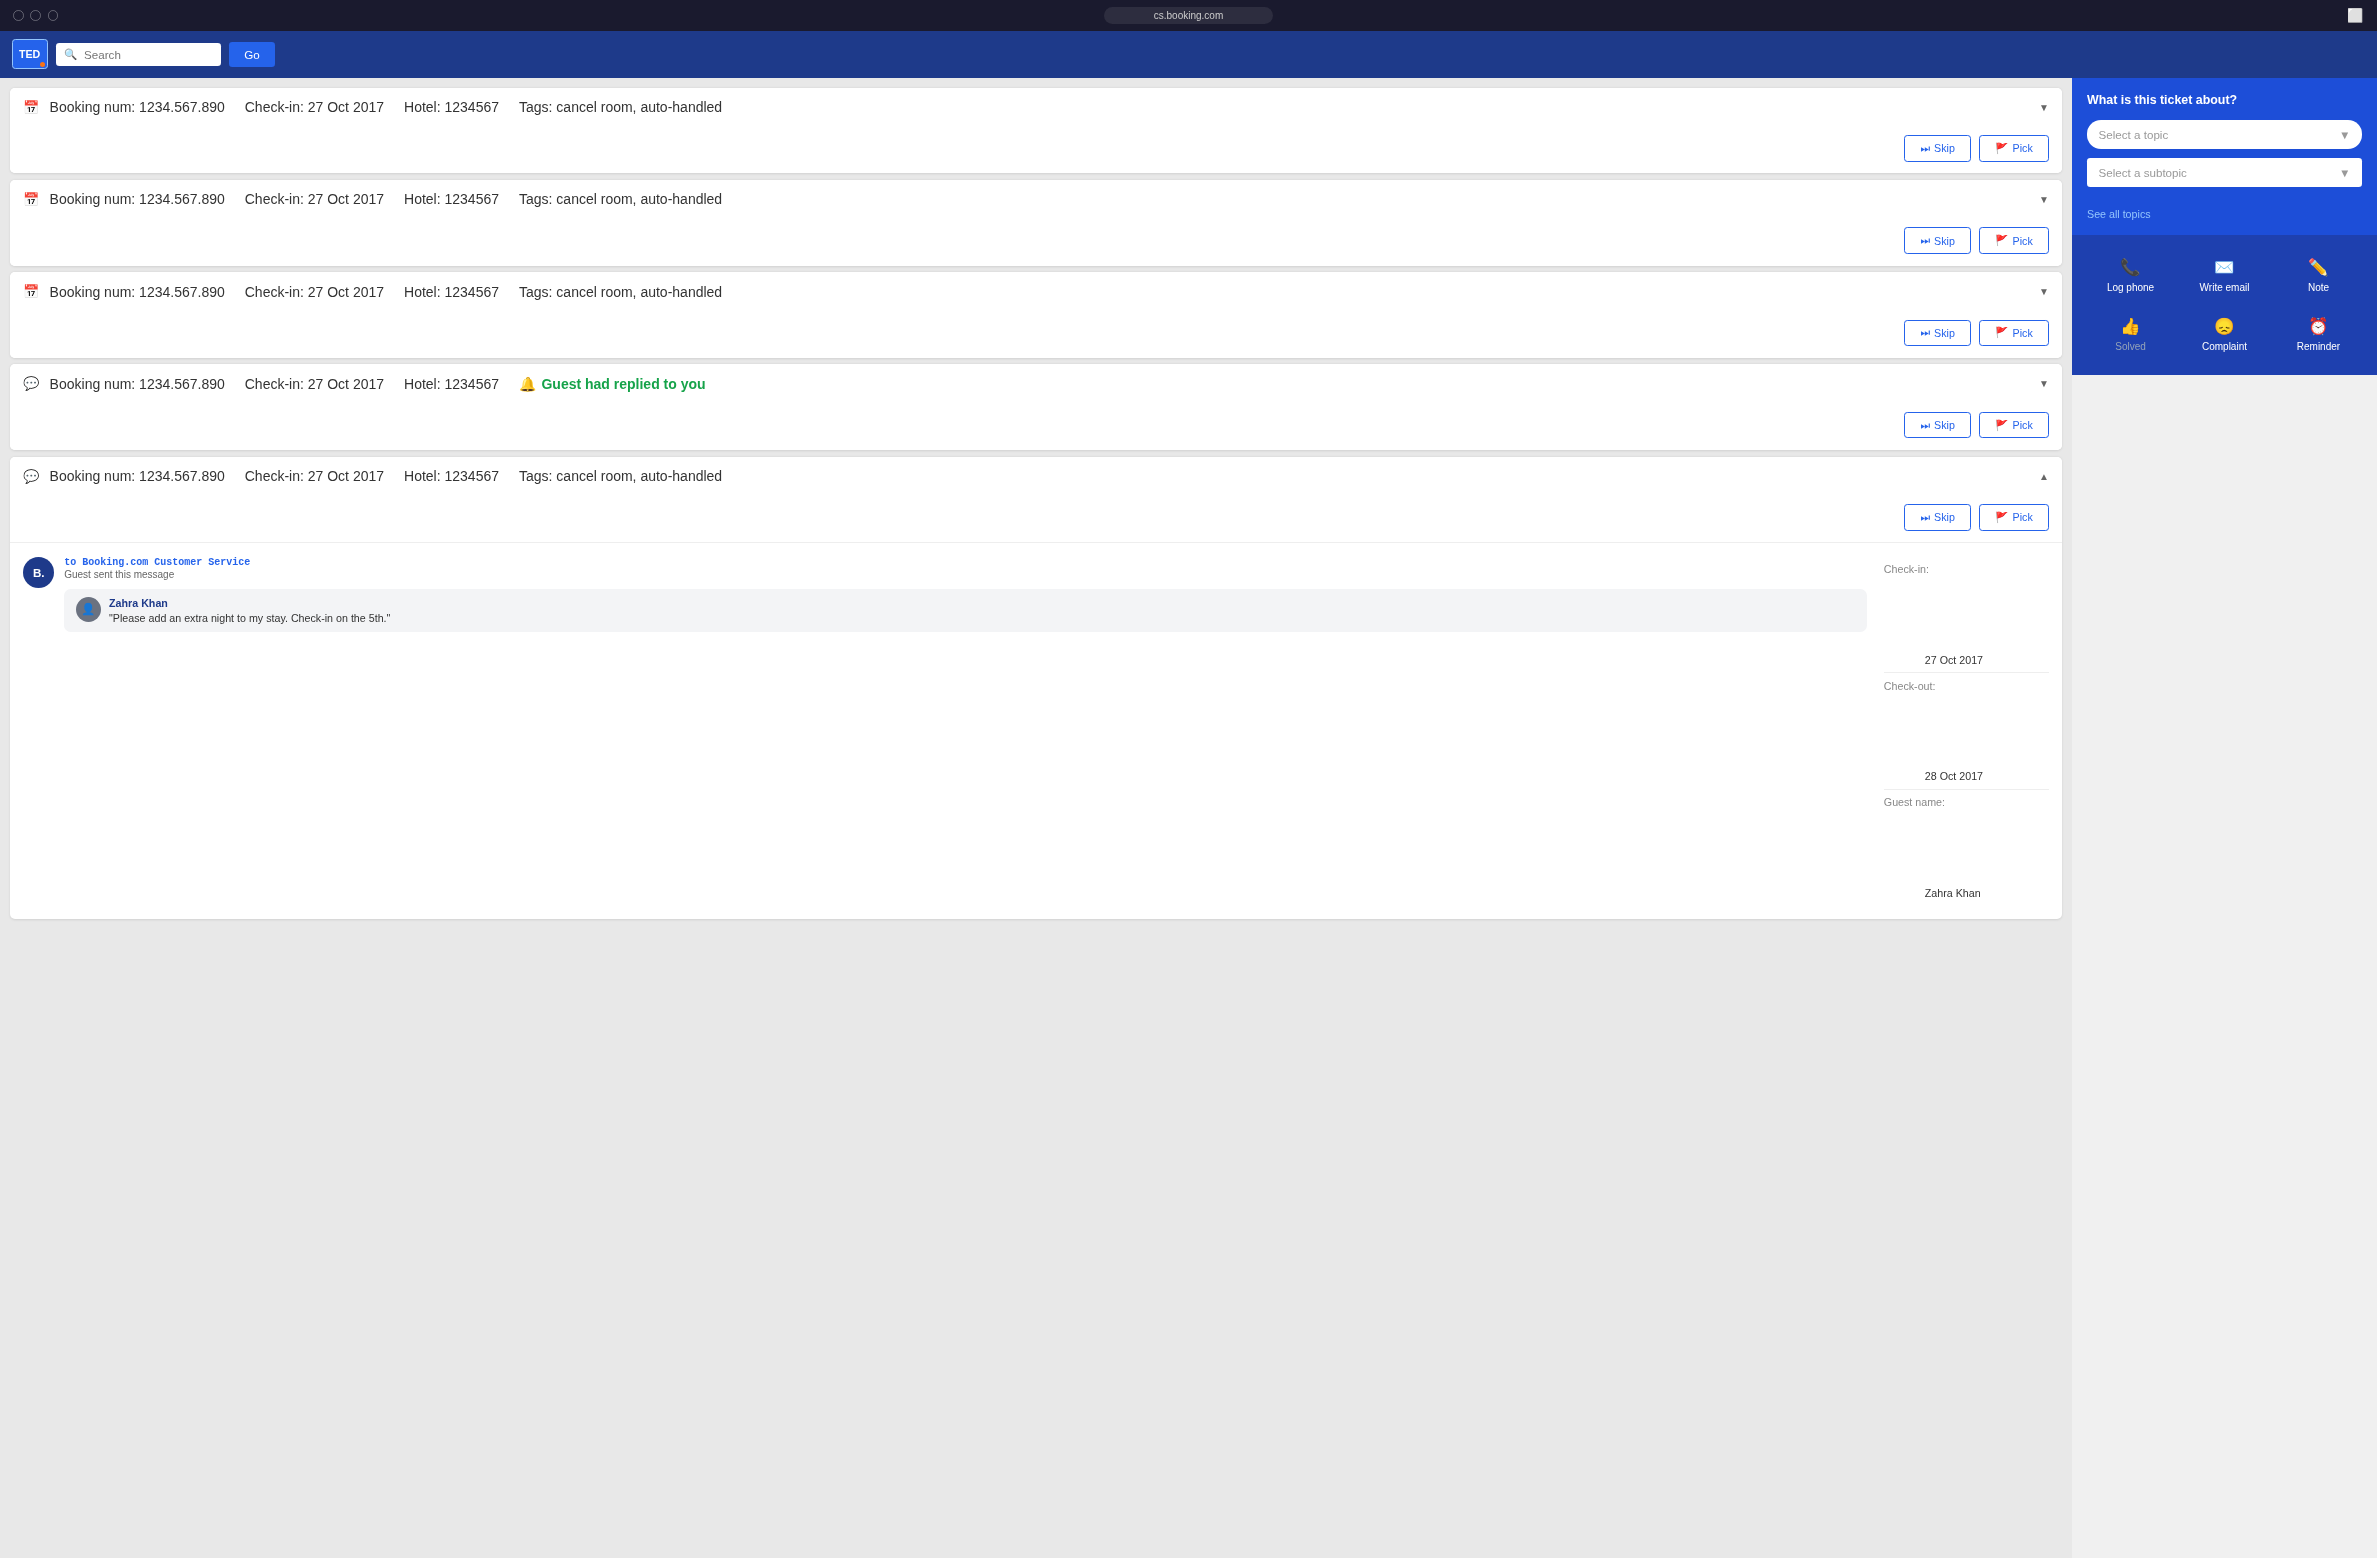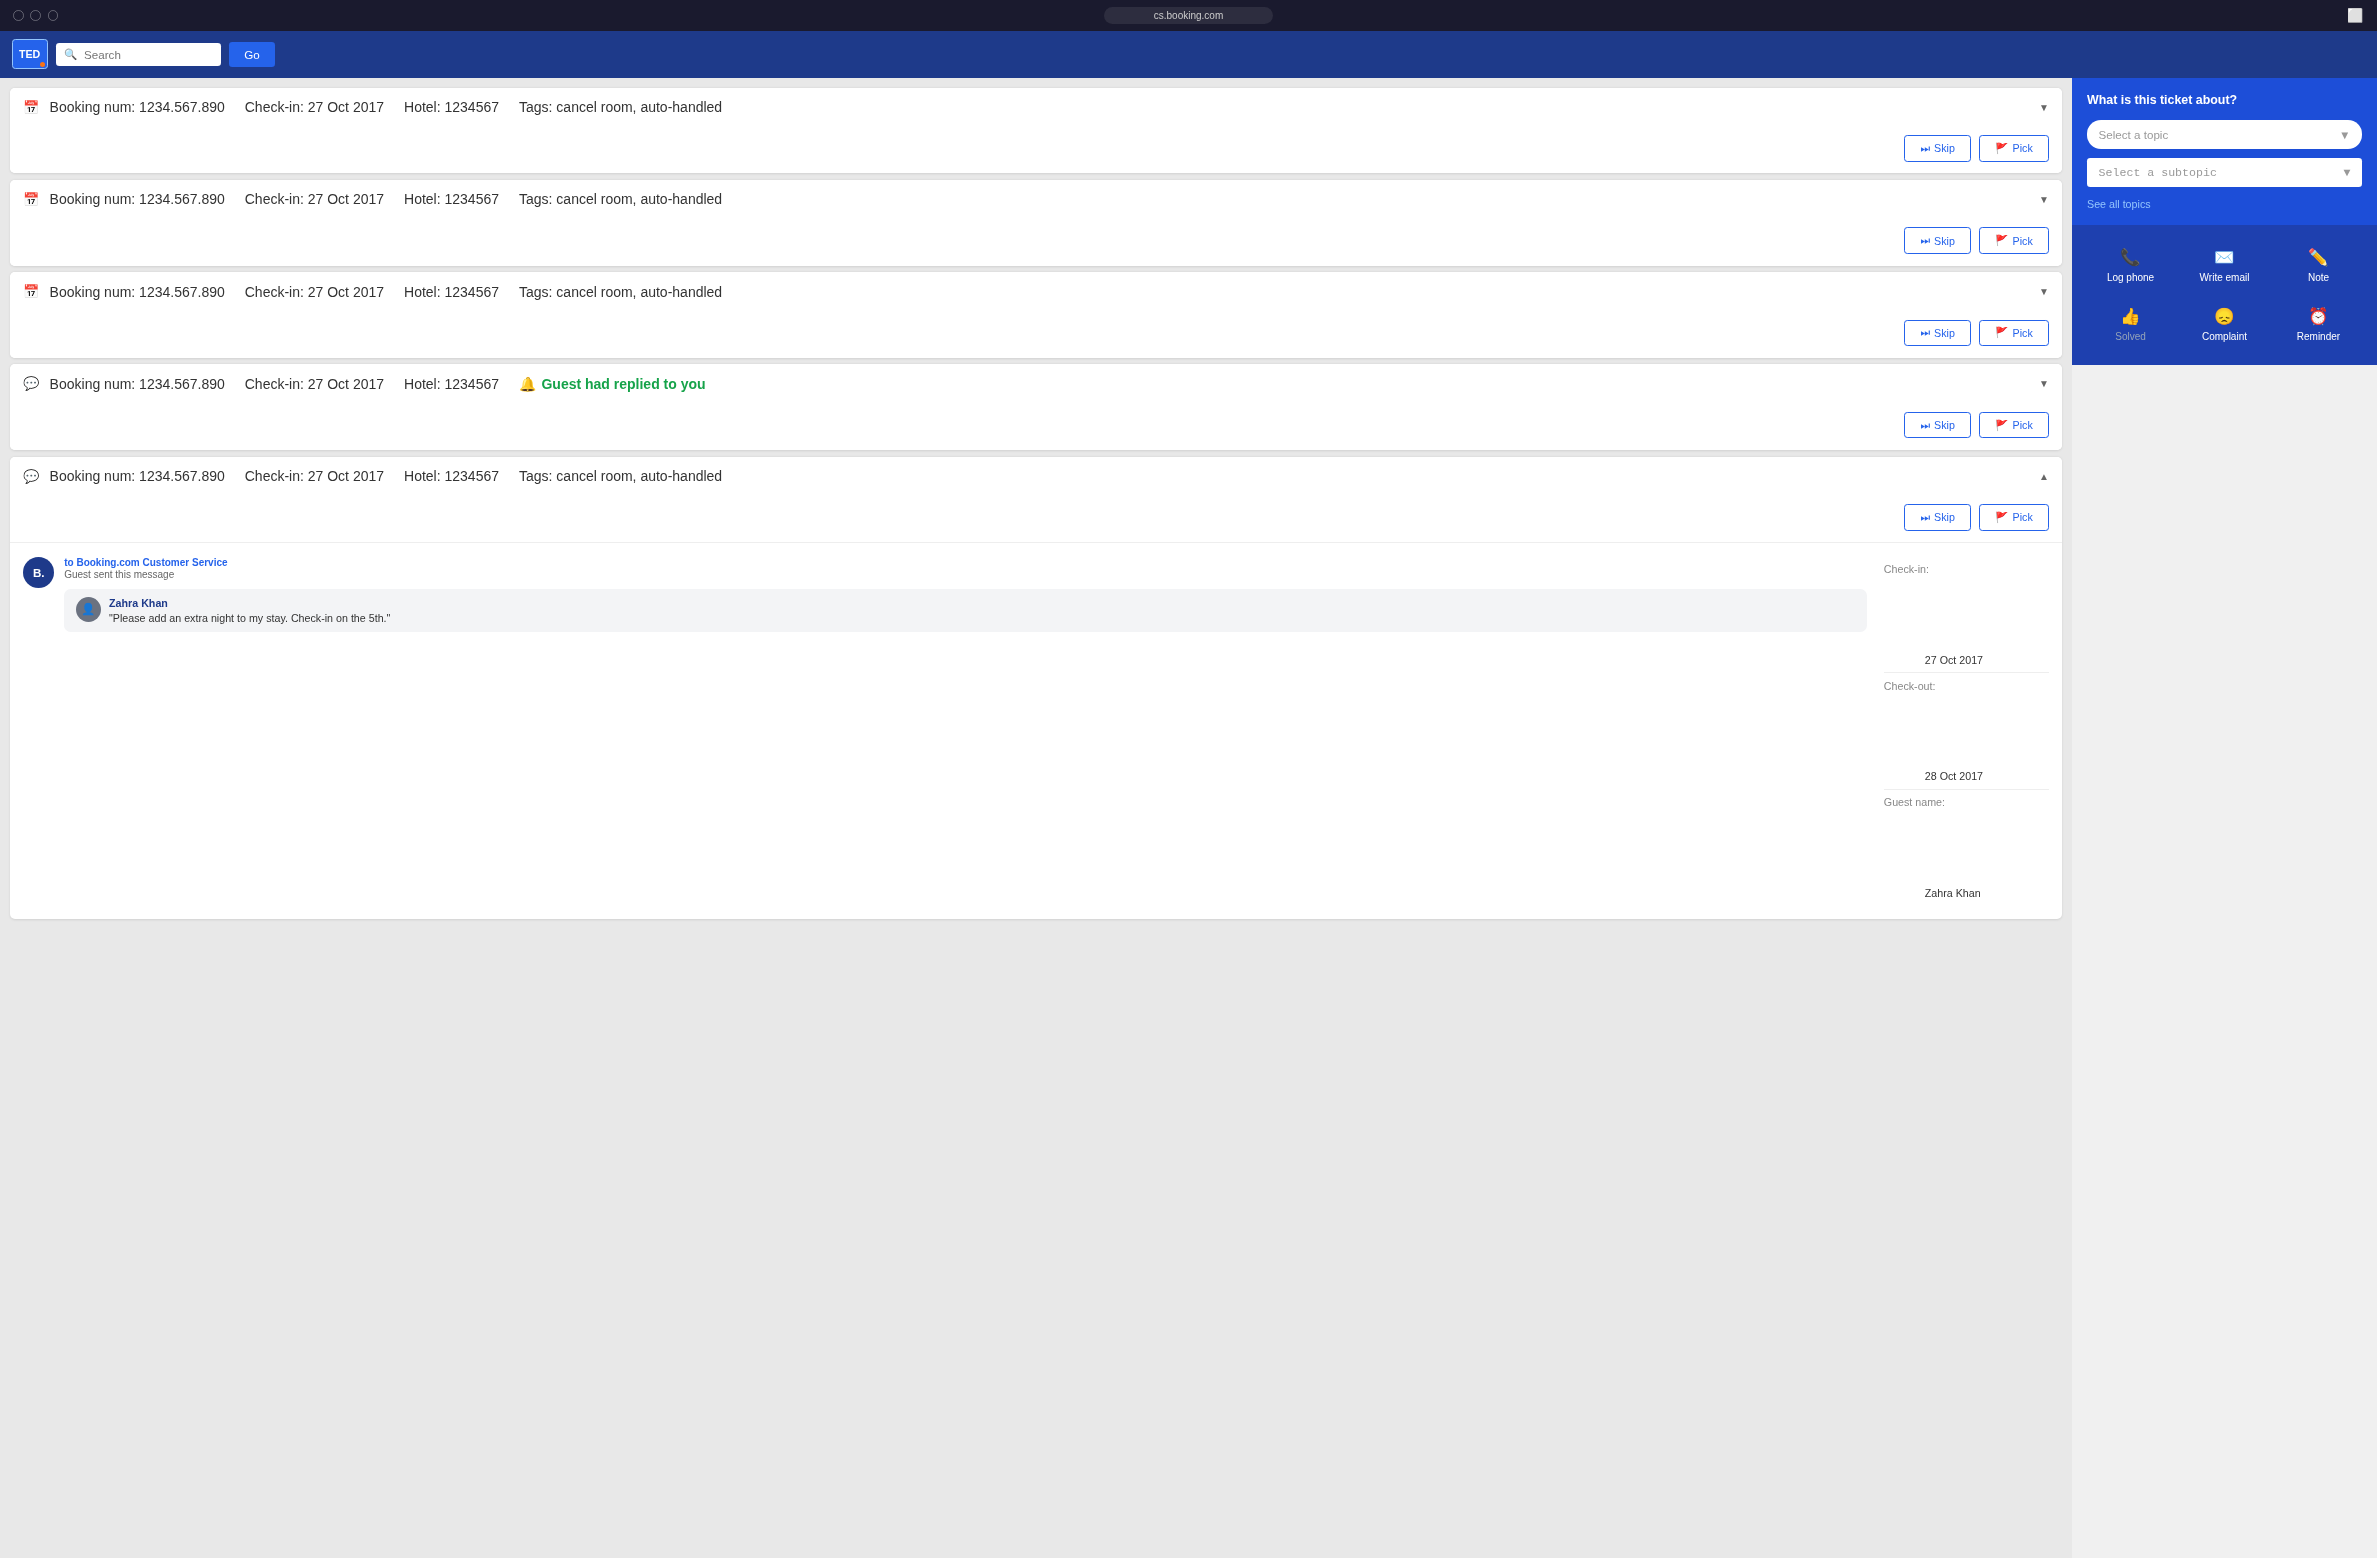--- a/index.html
+++ b/index.html
@@ -188,20 +188,21 @@
       font-weight: bold;
       font-size: 11.6px;
       flex-shrink: 0;
     }
     .message-content { flex: 1; }
     .message-to {
       color: #2563eb;
       font-size: 10px;
       font-weight: 600;
       margin-bottom: 1.7px;
+      font-family: Liberation Mono, monospace;
     }
     .message-subtitle {
       color: #666;
       font-size: 10px;
       margin-bottom: 8.3px;
     }
     .message-bubble {
       background: #f3f4f6;
       border-radius: 6.6px;
       padding: 8.3px 11.6px;
@@ -262,26 +263,25 @@
       cursor: pointer;
     }
     .subtopic-select {
       background: white;
       border: none;
       border-radius: 3.3px;
       padding: 8.3px 11.6px;
       font-size: 11.6px;
       color: #999;
       width: 100%;
-      margin-bottom: 10px;
+      margin-bottom: 20px;
       display: flex;
       justify-content: space-between;
       align-items: center;
       cursor: pointer;
-      font-family: Liberation Mono, monospace;
     }
     .see-all-link {
       color: #93c5fd;
       font-size: 10.7px;
       cursor: pointer;
       text-decoration: none;
     }
 
     
     .actions-panel {

